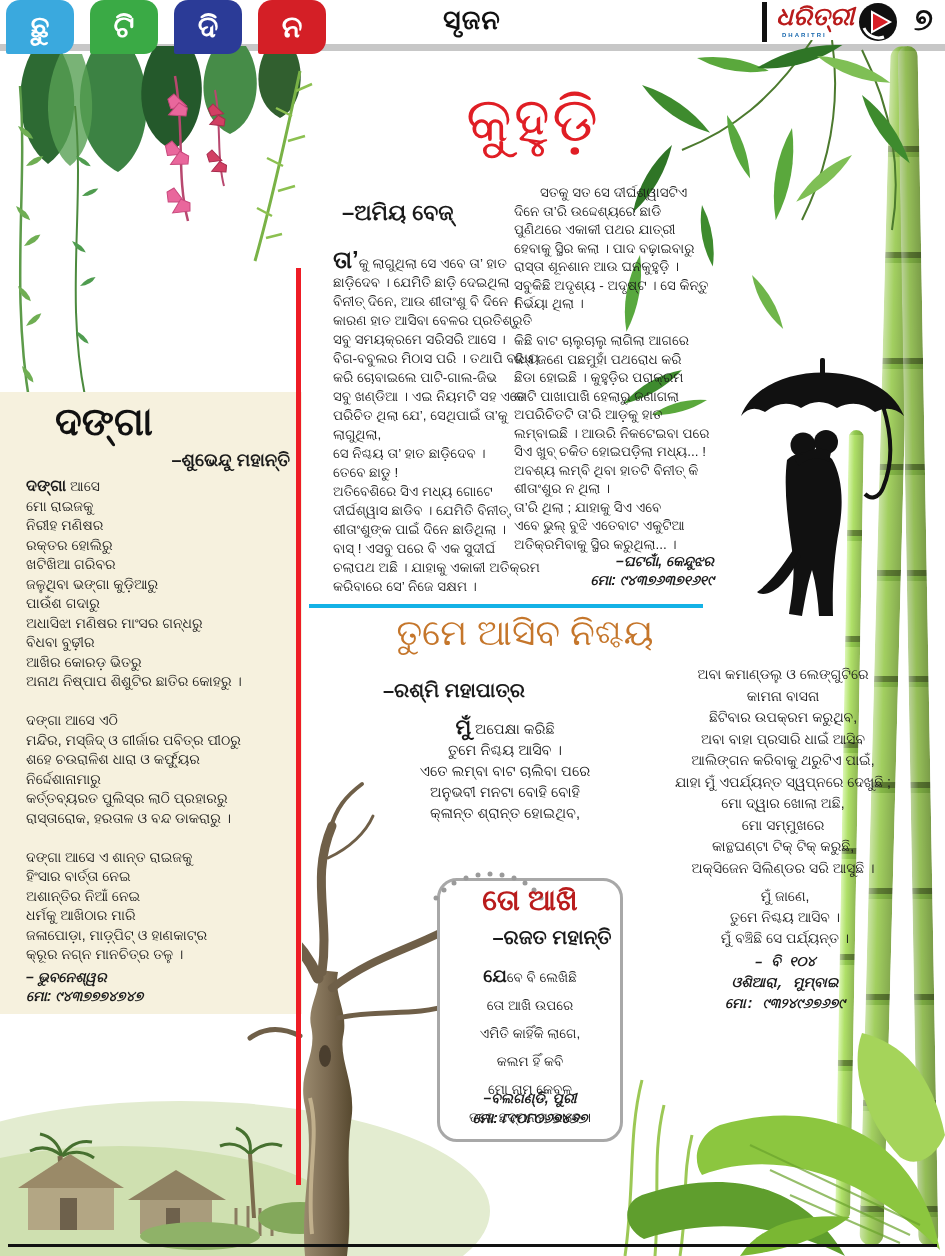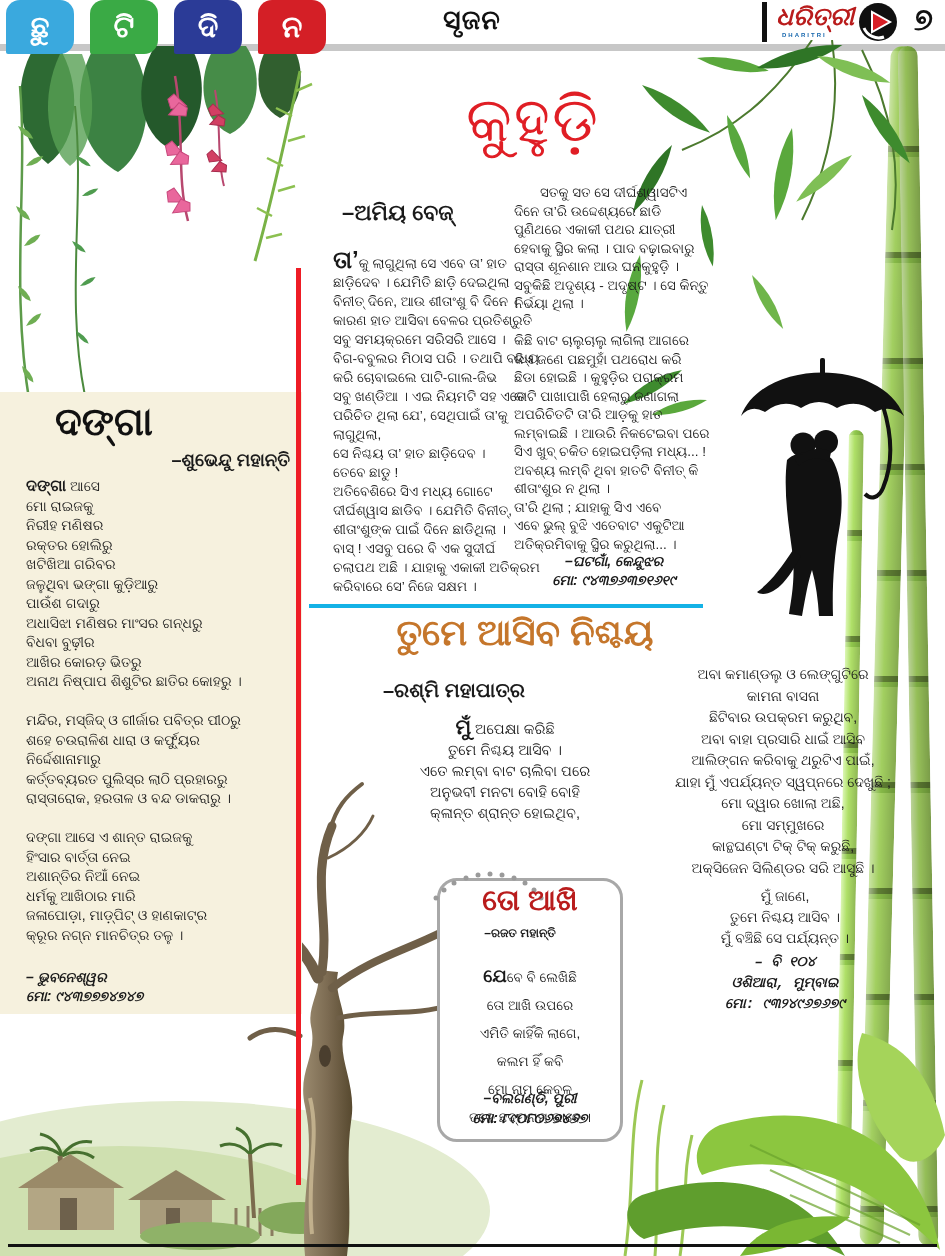--- a/index.html
+++ b/index.html
@@ -25,45 +25,45 @@
   .kuhudi-title{left:466px;top:84px;font-size:62px;font-weight:normal;color:#e01e25;letter-spacing:2px;z-index:5;}
   .kuhudi-author{left:342px;top:200px;font-size:22px;font-weight:bold;z-index:5;}
   .poem{font-size:13.5px;line-height:19px;z-index:5;}
   .poem .pline{white-space:nowrap;min-height:19px;}
   .kuhudi-col1{left:333px;top:250px;width:190px;}
   .kuhudi-col2{left:514px;top:184px;width:200px;line-height:18.5px;}
   .kuhudi-col2 .pline{min-height:18.5px;}
   .indent1{text-indent:26px;}
   .dropcap{font-size:24px;font-weight:bold;}
   .signoff{font-style:italic;font-weight:bold;font-size:14px;line-height:19px;z-index:5;}
-  .kuhudi-signoff{left:514px;top:552px;width:200px;text-align:center;}
+  .kuhudi-signoff{left:514px;top:552px;width:200px;text-align:right;}
   
   .danga-bg{left:0;top:392px;width:302px;height:622px;background:#f6f1de;z-index:2;}
   .danga-title{left:55px;top:400px;font-size:39px;font-weight:bold;color:#111;z-index:5;}
   .danga-author{left:110px;top:450px;width:180px;text-align:right;font-size:18px;font-weight:bold;z-index:5;}
   .danga-poem{left:26px;top:476px;width:270px;font-size:14px;line-height:19.5px;}
   .danga-poem .pline{min-height:19.5px;}
   .danga-signoff{left:26px;top:968px;width:240px;text-align:left;}
   .bold-lead{font-weight:bold;font-size:16px;}
   
-  .tume-title{left:350px;top:612px;width:350px;text-align:center;font-size:36px;font-weight:bold;color:#c5762b;z-index:5;}
+  .tume-title{left:350px;top:612px;width:350px;text-align:center;font-size:36px;font-weight:normal;color:#c5762b;z-index:5;}
   .tume-author{left:383px;top:679px;font-size:20px;font-weight:bold;z-index:5;}
   .tume-left{left:355px;top:716px;width:300px;text-align:center;font-size:14.5px;line-height:21px;}
   .tume-left .pline{min-height:21px;}
   .tume-right{left:648px;top:664px;width:270px;text-align:center;font-size:14px;line-height:21.5px;}
   .tume-right .pline{min-height:21.5px;}
   .tume-end{left:660px;top:886px;width:250px;text-align:center;font-size:14px;line-height:21px;}
   .tume-end .pline{min-height:21px;}
   .tume-signoff{left:660px;top:952px;width:250px;text-align:center;line-height:21px;}
   .tume-signoff .pline{min-height:21px;white-space:nowrap;font-family:Liberation Mono, monospace;}
   .mid-dropcap{font-size:21px;font-weight:bold;}
   
   .akhi-box{left:437px;top:878px;width:180px;height:258px;background:#fff;border:3px solid #a8a8a8;border-radius:20px;z-index:5;}
   .akhi-title{left:437px;top:884px;width:186px;text-align:center;font-size:29px;font-weight:bold;color:#b91c1c;z-index:6;}
-  .akhi-author{left:427px;top:926px;width:186px;text-align:center;font-size:12px;font-weight:bold;z-index:6;}
+  .akhi-author{left:459px;top:926px;width:186px;text-align:center;font-size:20px;font-weight:bold;z-index:6;}
   .akhi-poem{left:437px;top:962px;width:186px;text-align:center;font-size:13.5px;line-height:28px;z-index:6;}
   .akhi-poem .pline{min-height:20.5px;}
   .akhi-signoff{left:437px;top:1088px;width:186px;text-align:center;z-index:6;line-height:20px;}
   .akhi-signoff .pline{min-height:20px;white-space:nowrap;}
   .akhi-dropcap{font-size:18px;font-weight:bold;}
   
   .art{z-index:1;}
   .cane{position:absolute;border-radius:12px;z-index:1;
     background-image:linear-gradient(to right, rgba(255,255,255,.45), rgba(255,255,255,0) 40%, rgba(0,0,0,.18)),
       repeating-linear-gradient(to bottom,#86b947 0 5px,#a2cf60 5px 100px,#5e7d33 100px 106px);}
@@ -352,20 +352,21 @@
         <div class="pline">ନିରୀହ ମଣିଷର</div>
         <div class="pline">ରକ୍ତର ହୋଲିରୁ</div>
         <div class="pline">ଖଟିଖିଆ ଗରିବର</div>
         <div class="pline">ଜଳୁଥିବା ଭଙ୍ଗା କୁଡ଼ିଆରୁ</div>
         <div class="pline">ପାଉଁଶ ଗଦାରୁ</div>
         <div class="pline">ଅଧାସିଝା ମଣିଷର ମାଂସର ଗନ୍ଧରୁ</div>
         <div class="pline">ବିଧବା ବୁଢ଼ୀର</div>
         <div class="pline">ଆଖିର କୋରଡ଼ ଭିତରୁ</div>
         <div class="pline">ଅନାଥ ନିଷ୍ପାପ ଶିଶୁଟିର ଛାତିର କୋହରୁ ।</div>
         <div class="pline"></div>
+        <div class="pline">ଦଙ୍ଗା ଆସେ ଏଠି</div>
         <div class="pline">ମନ୍ଦିର, ମସ୍ଜିଦ୍ ଓ ଗୀର୍ଜାର ପବିତ୍ର ପୀଠରୁ</div>
         <div class="pline">ଶହେ ଚଉରାଳିଶ ଧାରା ଓ କର୍ଫ୍ୟୁର</div>
         <div class="pline">ନିର୍ଦ୍ଦେଶାନାମାରୁ</div>
         <div class="pline">କର୍ତ୍ତବ୍ୟରତ ପୁଲିସ୍‌ର ଲାଠି ପ୍ରହାରରୁ</div>
         <div class="pline">ରାସ୍ତାରୋକ, ହରତାଳ ଓ ବନ୍ଦ ଡାକରାରୁ ।</div>
         <div class="pline"></div>
         <div class="pline">ଦଙ୍ଗା ଆସେ ଏ ଶାନ୍ତ ରାଇଜକୁ</div>
         <div class="pline">ହିଂସାର ବାର୍ତ୍ତା ନେଇ</div>
         <div class="pline">ଅଶାନ୍ତିର ନିଆଁ ନେଇ</div>
         <div class="pline">ଧର୍ମକୁ ଆଖିଠାର ମାରି</div>

